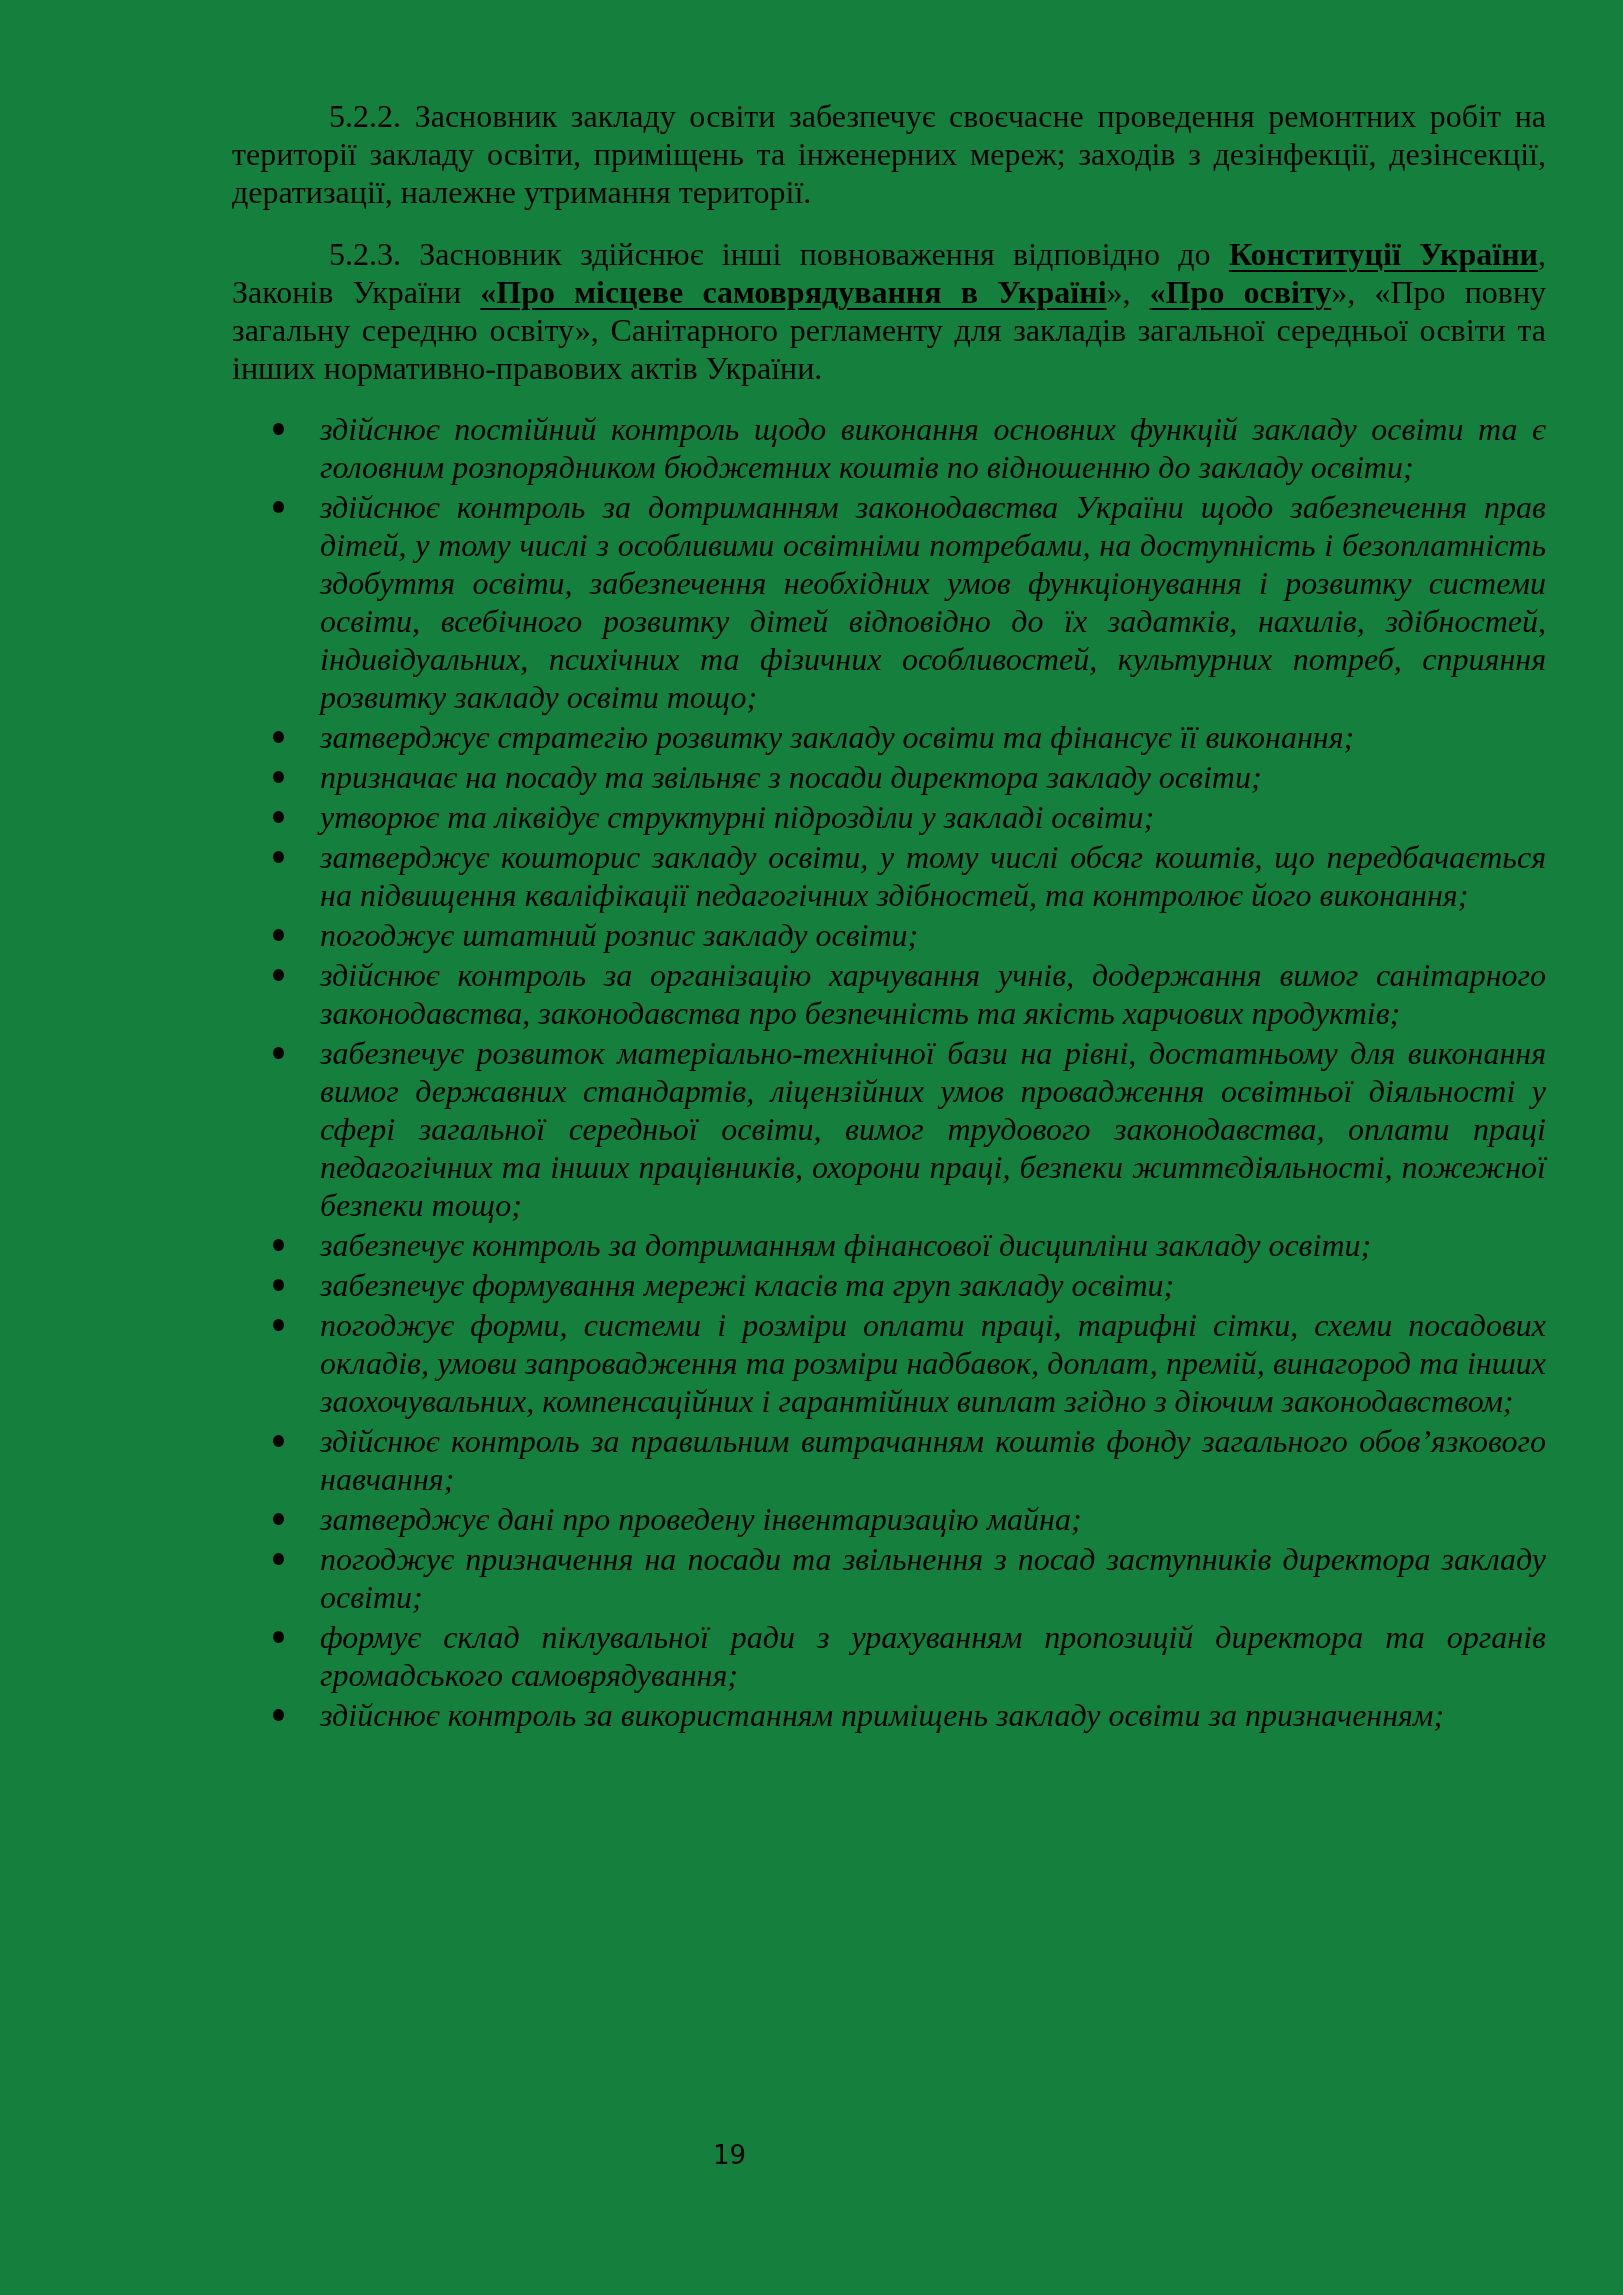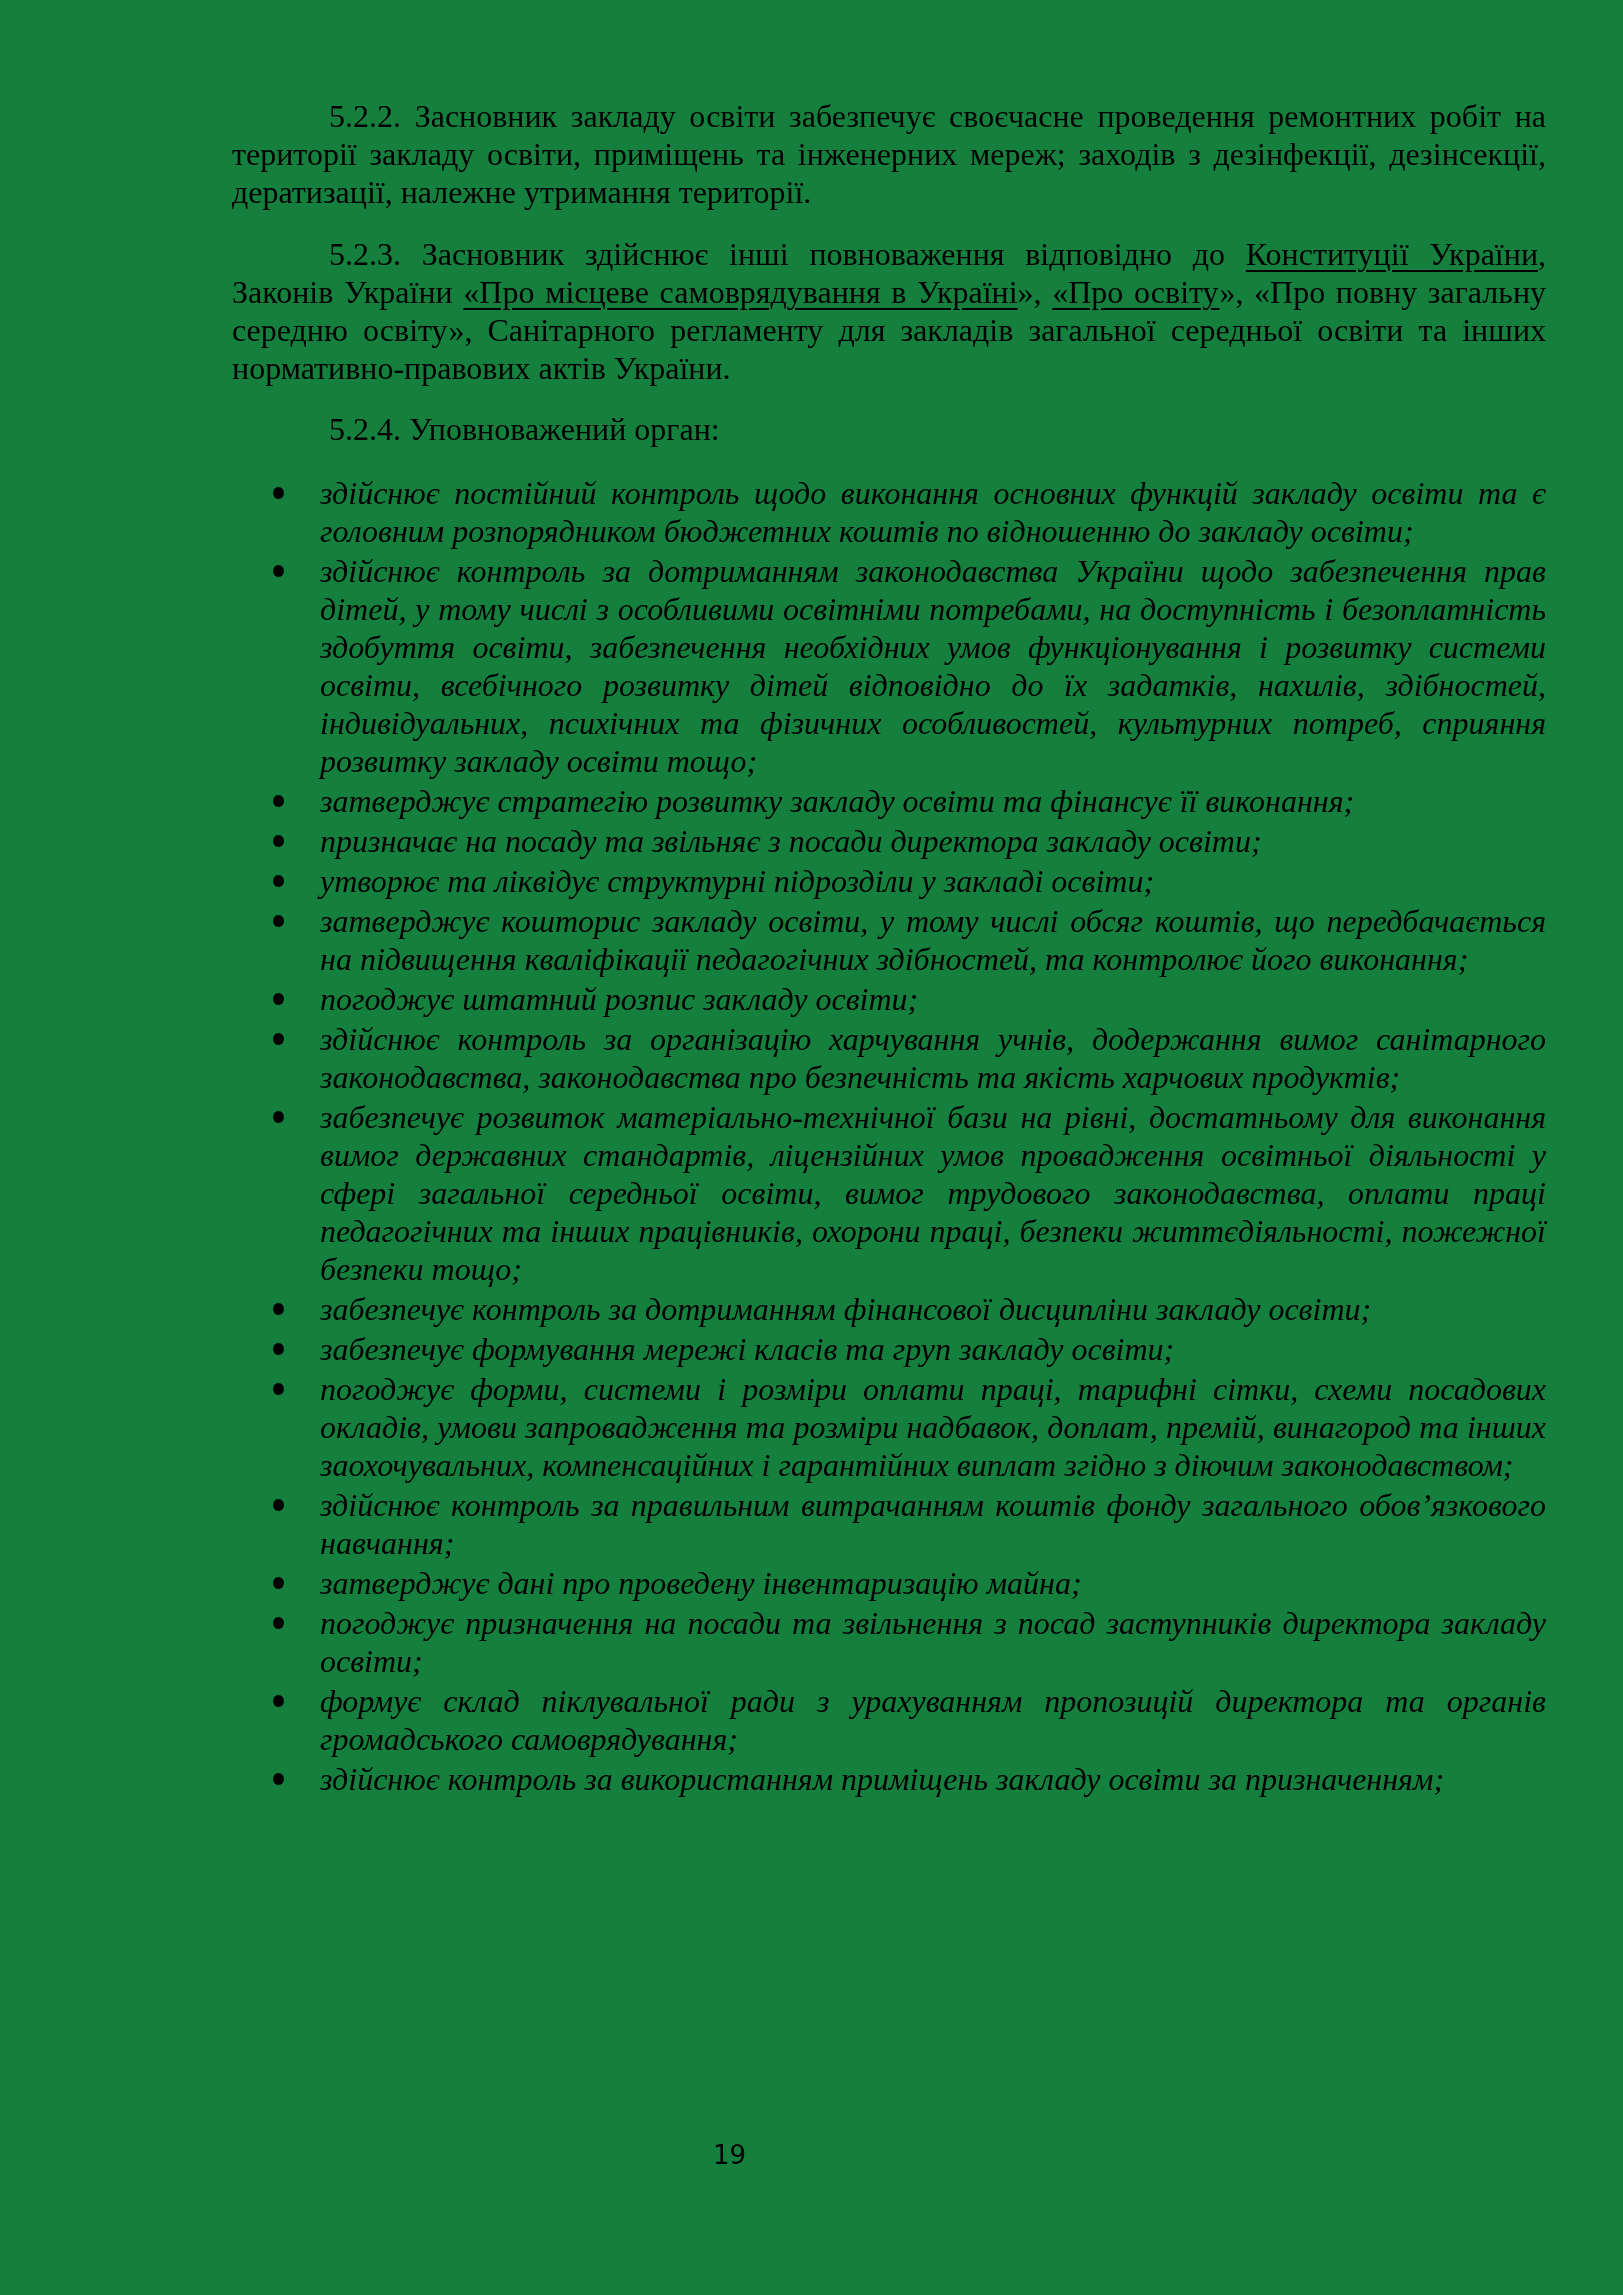--- a/index.html
+++ b/index.html
@@ -13,21 +13,21 @@
   }
   .content {
     position: absolute; left: 232px; top: 97px; width: 1314px;
   }
   .para {
     text-align: justify;
     text-indent: 97px;
     margin: 0 0 23.6px 0;
   }
   .para.heading { text-align: left; margin-bottom: 26px; }
-  .link { text-decoration: underline; text-underline-offset: 4.6px; text-decoration-thickness: 2px; }
+  .link { text-decoration: underline; text-underline-offset: 4.6px; text-decoration-thickness: 2px; font-weight: bold; }
   ul.bullets { list-style: none; margin: 0; padding: 0; }
   ul.bullets li {
     position: relative;
     padding-left: 88px;
     text-align: justify;
     margin: 0 0 2px 0;
     font-style: italic;
   }
   .bullet-dot {
     position: absolute; left: 41px; top: 12.4px;
@@ -43,21 +43,20 @@
 </head>
 <body>
 
 <div class="page">
   <div class="content">
 
     <p class="para">5.2.2. Засновник закладу освіти забезпечує своєчасне проведення ремонтних робіт на території закладу освіти, приміщень та інженерних мереж; заходів з дезінфекції, дезінсекції, дератизації, належне утримання території.</p>
 
     <p class="para"><span>5.2.3. Засновник здійснює інші повноваження відповідно до </span><span class="link">Конституції України</span><span>, Законів України </span><span class="link">«Про місцеве самоврядування в Україні</span><span>», </span><span class="link">«Про освіту</span><span>», «Про повну загальну середню освіту», Санітарного регламенту для закладів загальної середньої освіти та інших нормативно-правових актів України.</span></p>
 
-    <p class="para heading">5.2.4. Уповноважений орган:</p>
 
     <ul class="bullets">
       <li><span class="bullet-dot"></span><span>здійснює постійний контроль щодо виконання основних функцій закладу освіти та є головним розпорядником бюджетних коштів по відношенню до закладу освіти;</span></li>
       <li><span class="bullet-dot"></span><span>здійснює контроль за дотриманням законодавства України щодо забезпечення прав дітей, у тому числі з особливими освітніми потребами, на доступність і безоплатність здобуття освіти, забезпечення необхідних умов функціонування і розвитку системи освіти, всебічного розвитку дітей відповідно до їх задатків, нахилів, здібностей, індивідуальних, психічних та фізичних особливостей, культурних потреб, сприяння розвитку закладу освіти тощо;</span></li>
       <li><span class="bullet-dot"></span><span>затверджує стратегію розвитку закладу освіти та фінансує її виконання;</span></li>
       <li><span class="bullet-dot"></span><span>призначає на посаду та звільняє з посади директора закладу освіти;</span></li>
       <li><span class="bullet-dot"></span><span>утворює та ліквідує структурні підрозділи у закладі освіти;</span></li>
       <li><span class="bullet-dot"></span><span>затверджує кошторис закладу освіти, у тому числі обсяг коштів, що передбачається на підвищення кваліфікації педагогічних здібностей, та контролює його виконання;</span></li>
       <li><span class="bullet-dot"></span><span>погоджує штатний розпис закладу освіти;</span></li>
       <li><span class="bullet-dot"></span><span>здійснює контроль за організацію харчування учнів, додержання вимог санітарного законодавства, законодавства про безпечність та якість харчових продуктів;</span></li>

